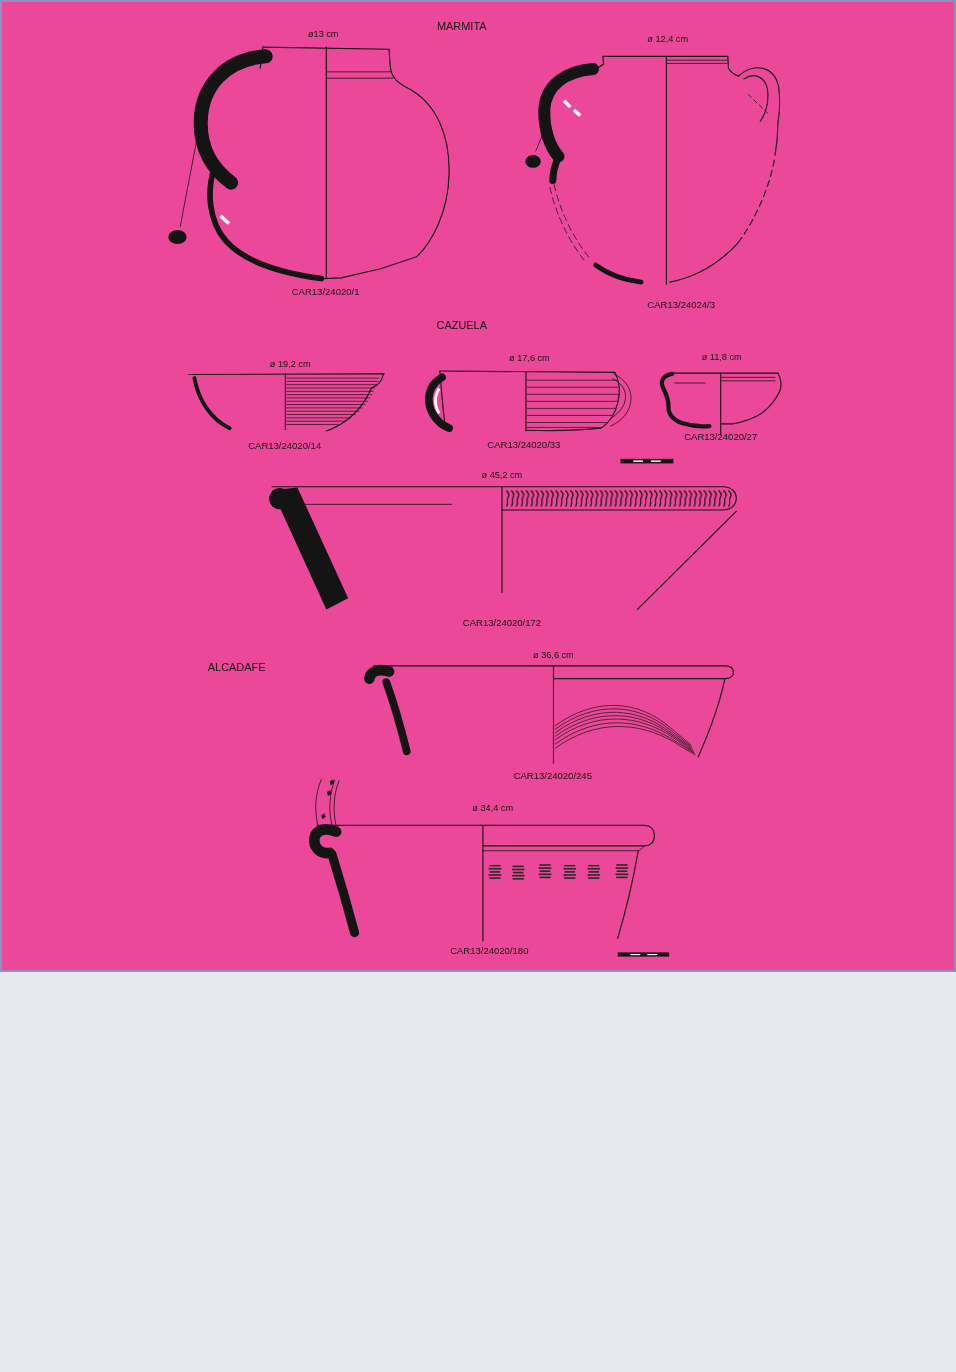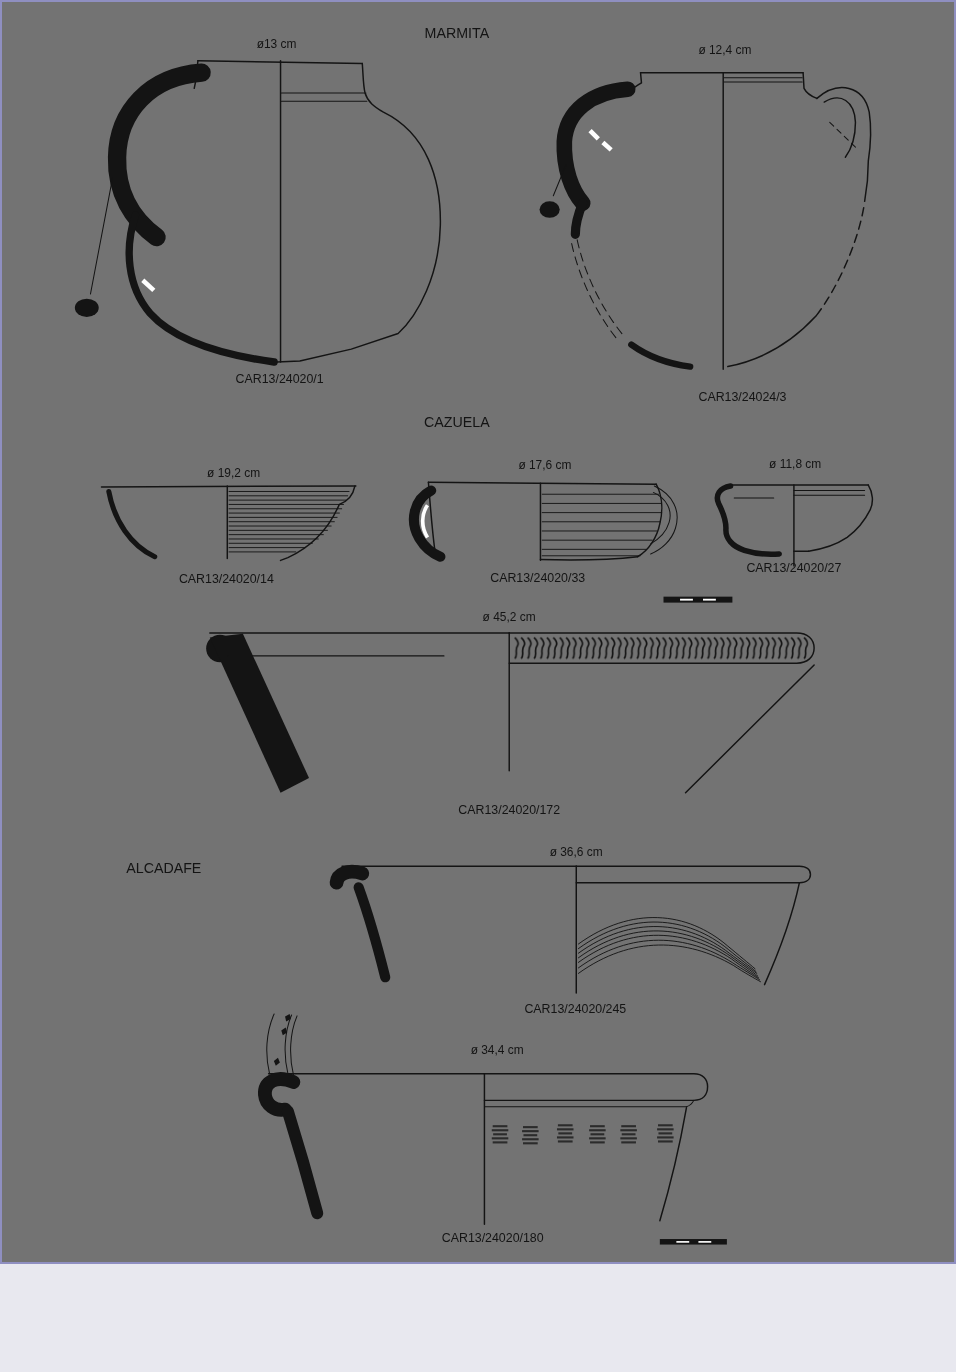--- a/index.html
+++ b/index.html
@@ -1,18 +1,18 @@
 <!DOCTYPE html>
 <html><head>
 <meta charset="utf-8">
 <style>
   html,body{margin:0;padding:0;background:#e8e8ef;}
   .page{
-    width:956px;height:1264px;position:relative;margin:0 auto;
-    background:#737373;border:2px solid #8f8fc1;box-sizing:border-box;overflow:hidden;
+    width:956px;height:972px;position:relative;margin:0 auto;
+    background:#ec4899;border:2px solid #8f8fc1;box-sizing:border-box;overflow:hidden;
     font-family:"Liberation Sans", sans-serif;
   }
   svg{display:block;width:100%;height:100%;}
   text{fill:#141414;font-family:"Liberation Sans", sans-serif;}
   .title{font-size:15.5px;}
   .dia{font-size:13px;}
   .cat{font-size:13.5px;}
   .mid{text-anchor:middle;}
   .ln{stroke:#141414;stroke-width:1.6;fill:none;stroke-linecap:round;stroke-linejoin:round;}
   .thin{stroke-width:1.1;}

